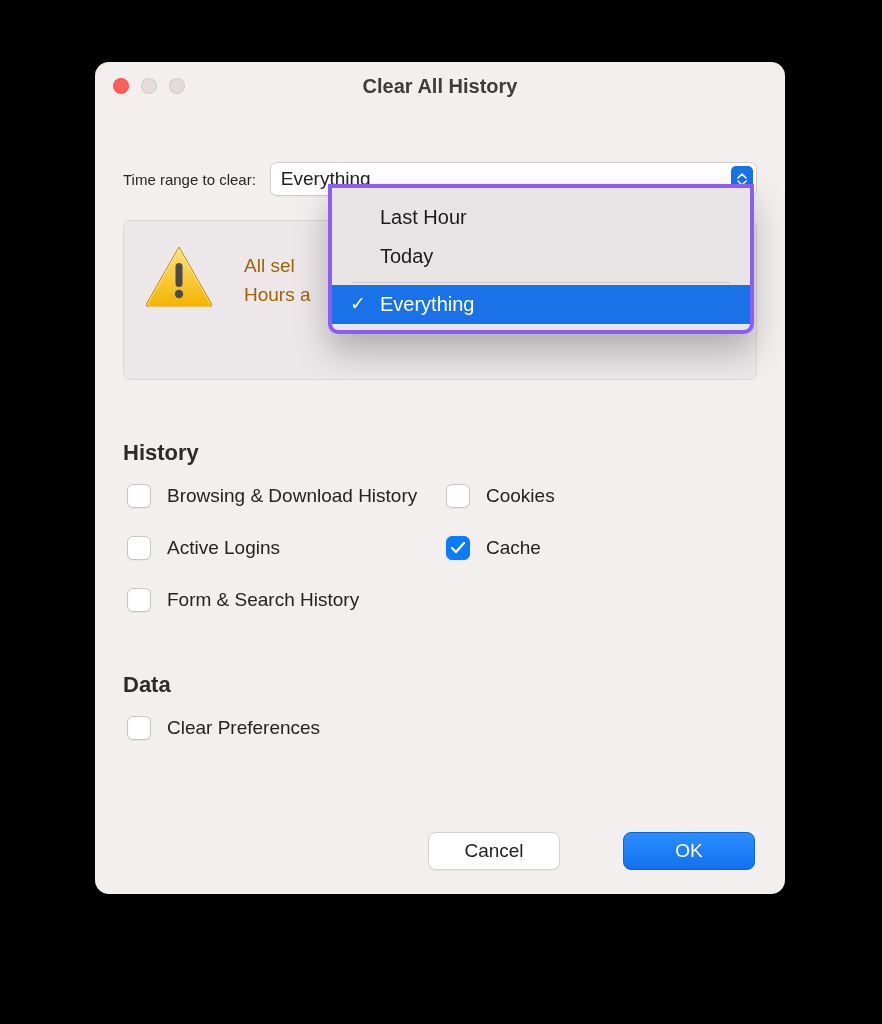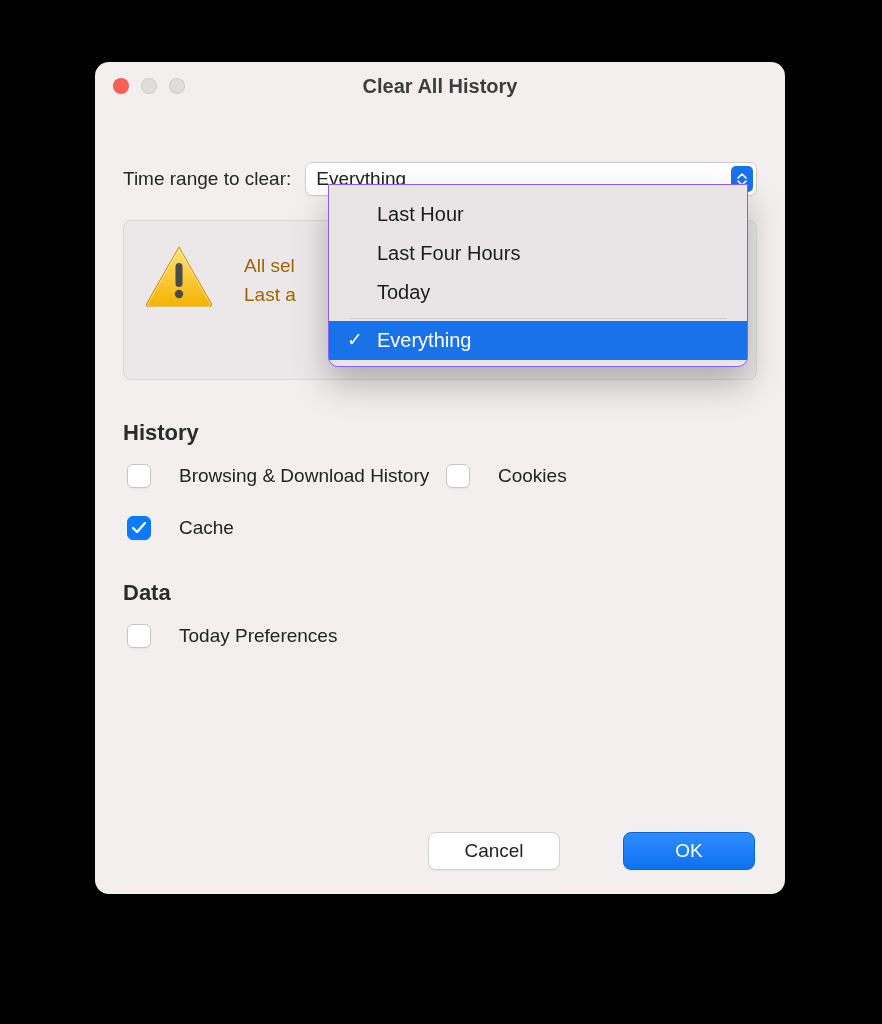--- a/index.html
+++ b/index.html
@@ -60,21 +60,21 @@
     padding: 52px 28px 0 28px;
     position: relative;
   }
 
   .row-timerange {
     display: flex;
     align-items: center;
     gap: 14px;
   }
   .label {
-    font-size: 19px;
+    font-size: 15px;
     color: #262626;
   }
 
   
   .select {
     position: relative;
     flex: 1;
     height: 32px;
     background: #fff;
     border: 1px solid #d0cccc;
@@ -115,36 +115,36 @@
     min-height: 106px;
   }
   .warn-icon { width: 70px; height: 62px; flex: none; }
   .warn-text { font-size: 19px; color: #a16207; line-height: 1.55; padding-top: 6px; }
 
   
   .section-title {
     font-size: 22px;
     font-weight: 700;
     color: #2b2b2b;
-    margin-top: 40px;
+    margin-top: 60px;
     margin-bottom: 18px;
   }
 
   
   .check-grid {
     display: grid;
     grid-template-columns: 1fr 1fr;
     row-gap: 28px;
     column-gap: 8px;
     padding-left: 4px;
   }
   .check {
     display: flex;
     align-items: center;
-    gap: 28px;
+    gap: 16px;
     font-size: 19px;
     color: #232323;
   }
   .box {
     width: 22px;
     height: 22px;
     border-radius: 6px;
     background: #fff;
     border: 1px solid #c9c4c4;
     box-shadow: 0 1px 1px rgba(0,0,0,0.05);
@@ -191,21 +191,21 @@
     margin-left: 43px;
   }
 
   
   .menu {
     position: absolute;
     left: 233px;
     top: 122px;
     width: 418px;
     background: #e9e5e6;
-    border: 1px solid #8b5cf6;
+    border: 4px solid #8b5cf6;
     border-radius: 0 0 10px 10px;
     box-shadow: 0 18px 34px rgba(0,0,0,0.25);
     padding: 10px 0 6px 0;
     z-index: 50;
   }
   .menu-item {
     padding: 6px 20px 6px 48px;
     font-size: 20px;
     color: #1b1b1b;
     position: relative;
@@ -270,63 +270,74 @@
               <stop offset="1" stop-color="#f3b300"></stop>
             </linearGradient>
           </defs>
           <path d="M35 2 L67 58 Q69 62 64 62 L6 62 Q1 62 3 58 Z" fill="url(#g1)" stroke="#c98a00" stroke-width="1"></path>
           <path d="M35 2 L67 58 Q69 62 64 62 L6 62 Q1 62 3 58 Z" fill="none" stroke="#fff7d0" stroke-width="1" transform="translate(0,1) scale(0.96)" transform-origin="35 32" opacity="0.6"></path>
           <rect x="31.5" y="18" width="7" height="24" rx="3.5" fill="#4a4a4a"></rect>
           <circle cx="35" cy="49" r="4.2" fill="#4a4a4a"></circle>
         </svg>
         <div class="warn-text">
           <div>All sel</div>
-          <div>Last a</div>
+          <div>Hours a</div>
         </div>
       </div>
 
       <div class="section-title">History</div>
       <div class="check-grid">
         <label class="check">
           <span class="box">
             
           </span>
           <span>Browsing &amp; Download History</span>
         </label>
         <label class="check">
           <span class="box">
             
           </span>
           <span>Cookies</span>
+        </label>
+        <label class="check">
+          <span class="box">
+            
+          </span>
+          <span>Active Logins</span>
         </label>
         <label class="check">
           <span class="box checked">
             <svg width="14" height="12" viewBox="0 0 14 12">
                 <path d="M1 6 L5 10 L13 1" stroke="#fff" stroke-width="2.4" fill="none" stroke-linecap="round" stroke-linejoin="round"></path>
               </svg>
           </span>
           <span>Cache</span>
         </label>
+        <label class="check">
+          <span class="box">
+            
+          </span>
+          <span>Form &amp; Search History</span>
+        </label>
       </div>
 
       <div class="section-title">Data</div>
       <div class="check-grid">
         <label class="check">
           <span class="box">
             
           </span>
-          <span>Today Preferences</span>
+          <span>Clear Preferences</span>
         </label>
       </div>
 
     </div>
 
     <div class="menu">
       <div class="menu-item">Last Hour</div>
-      <div class="menu-item">Last Four Hours</div>
       <div class="menu-item">Today</div>
       <hr class="menu-sep">
       <div class="menu-item selected">Everything</div>
     </div>
 
     <div class="footer">
       <div class="btn secondary">Cancel</div>
       <div class="btn primary">OK</div>
     </div>
 

